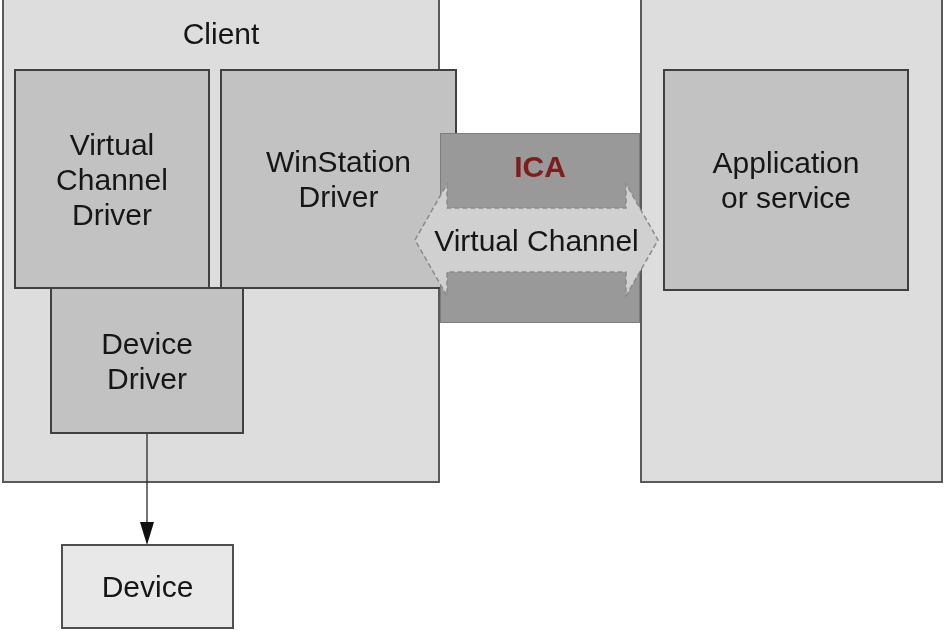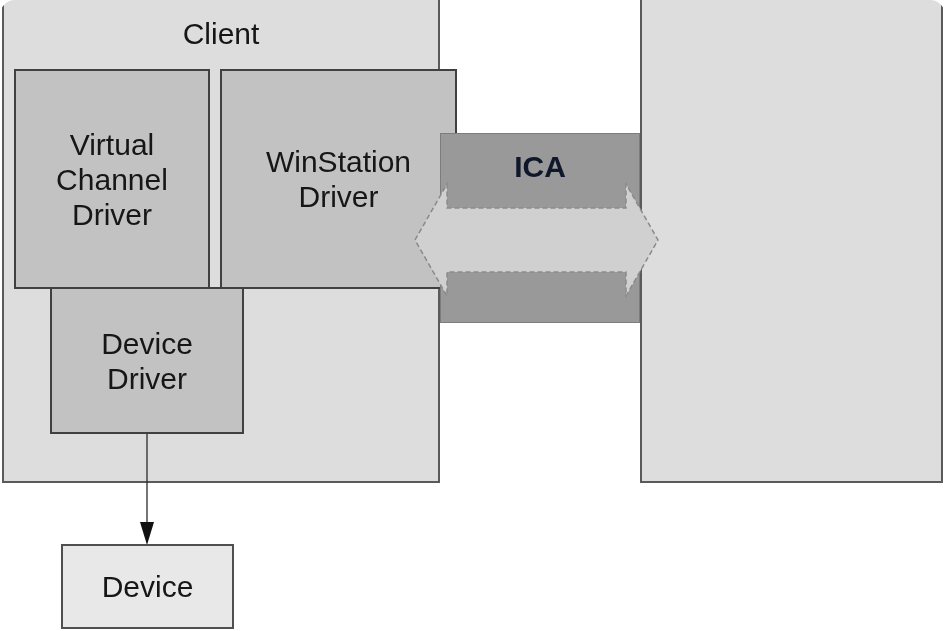--- a/index.html
+++ b/index.html
@@ -4,21 +4,20 @@
 <style>
   html, body { margin: 0; padding: 0; background: #ffffff; }
   .canvas {
     position: relative;
     width: 945px;
     height: 631px;
     background: #ffffff;
     overflow: hidden;
     font-family: "Liberation Sans", sans-serif;
     color: #161616;
-    border-radius: 15px;
   }
   .outer-box {
     position: absolute;
     background: #dddddd;
     border: 2px solid #5a5a5a;
     box-sizing: border-box;
     z-index: 1;
   }
   .box-client { left: 2px; top: -4px; width: 438px; height: 487px; }
   .box-server { left: 640px; top: -4px; width: 303px; height: 487px; }
@@ -56,21 +55,21 @@
     border: 1px solid #7d7d7d;
     box-sizing: border-box;
     z-index: 3;
   }
   .ica-label {
     text-align: center;
     padding-top: 15px;
     font-size: 30px;
     line-height: 35px;
     font-weight: bold;
-    color: #0f172a;
+    color: #7f1d1d;
   }
   .channel-arrow-svg {
     position: absolute;
     left: 414px; top: 182px;
     z-index: 4;
   }
   .channel-arrow-label {
     position: absolute;
     left: 414px; top: 182px; width: 245px; height: 116px;
     z-index: 5;
@@ -110,28 +109,31 @@
   <div class="outer-title title-client">Client</div>
 
   <div class="inner-box box-vcd">Virtual
 Channel
 Driver</div>
   <div class="inner-box box-ws">WinStation
 Driver</div>
   <div class="inner-box box-dd">Device
 Driver</div>
 
+  <div class="inner-box box-app">Application
+or service</div>
 
   <div class="ica-band">
     <div class="ica-label">ICA</div>
   </div>
 
   <svg class="channel-arrow-svg" width="245" height="116" viewBox="0 0 245 116">
     <polygon points="1,58 33,2 33,26 212,26 212,2 244,58 212,114 212,90 33,90 33,114" fill="#d0d0d0" stroke="#8a8a8a" stroke-width="1.5" stroke-dasharray="5,3"></polygon>
   </svg>
+  <div class="channel-arrow-label">Virtual Channel</div>
 
   <svg class="device-arrow-svg" width="40" height="114" viewBox="0 0 40 114">
     <line x1="17" y1="1" x2="17" y2="92" stroke="#2b2b2b" stroke-width="1.3"></line>
     <polygon points="10,89 24,89 17,112" fill="#111111"></polygon>
   </svg>
 
   <div class="device-box">Device</div>
 
 </div>
 

